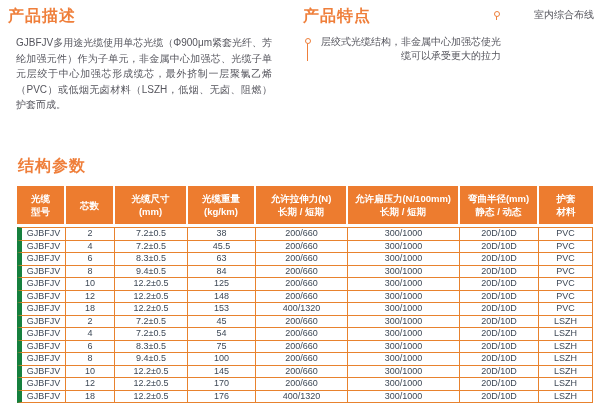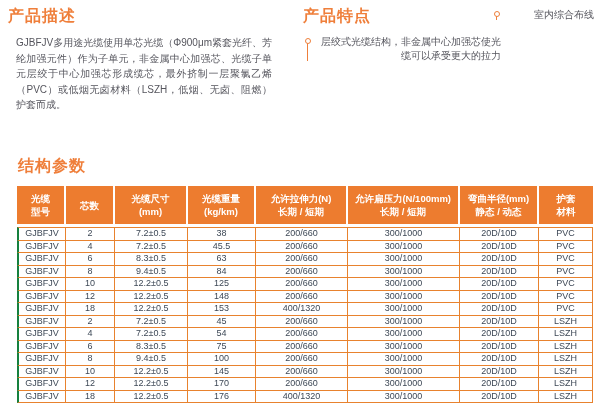--- a/index.html
+++ b/index.html
@@ -22,21 +22,21 @@
 
   .std-block{position:absolute;left:8px;top:106px;width:586px;}
   .std-block .body-text{line-height:14px;}
 
   .struct-title{position:absolute;left:8px;top:156px;margin-left:10px;}
 
   .spec-table{position:absolute;left:17px;top:186px;width:576px;border-collapse:separate;border-spacing:0;table-layout:fixed;}
   .spec-table th{background:#ed7c2f;color:#fff;font-size:9.5px;font-weight:bold;text-align:center;vertical-align:middle;white-space:pre-line;line-height:13px;padding:6px 1px;border-right:2px solid #fff;border-bottom:3px solid #fff;}
   .spec-table th:last-child{border-right:none;}
   .spec-table td{font-size:9px;color:#3d4856;text-align:center;vertical-align:middle;height:11.5px;padding:0;line-height:11.5px;border-right:1px solid #e8822e;border-bottom:1px solid #e8822e;}
-  .spec-table td:first-child{border-left:2px solid #15803d;}
+  .spec-table td:first-child{border-left:5px solid #15803d;}
   .spec-table tbody tr:first-child td{border-top:1px solid #e8822e;}
 </style>
 </head>
 <body>
 
 <div class="page">
 
   <div class="top-block desc-block">
     <h2 class="sec-title">产品描述</h2>
     <p class="body-text">GJBFJV多用途光缆使用单芯光缆（Φ900μm紧套光纤、芳纶加强元件）作为子单元，非金属中心加强芯、光缆子单元层绞于中心加强芯形成缆芯，最外挤制一层聚氯乙烯（PVC）或低烟无卤材料（LSZH，低烟、无卤、阻燃）护套而成。</p>

